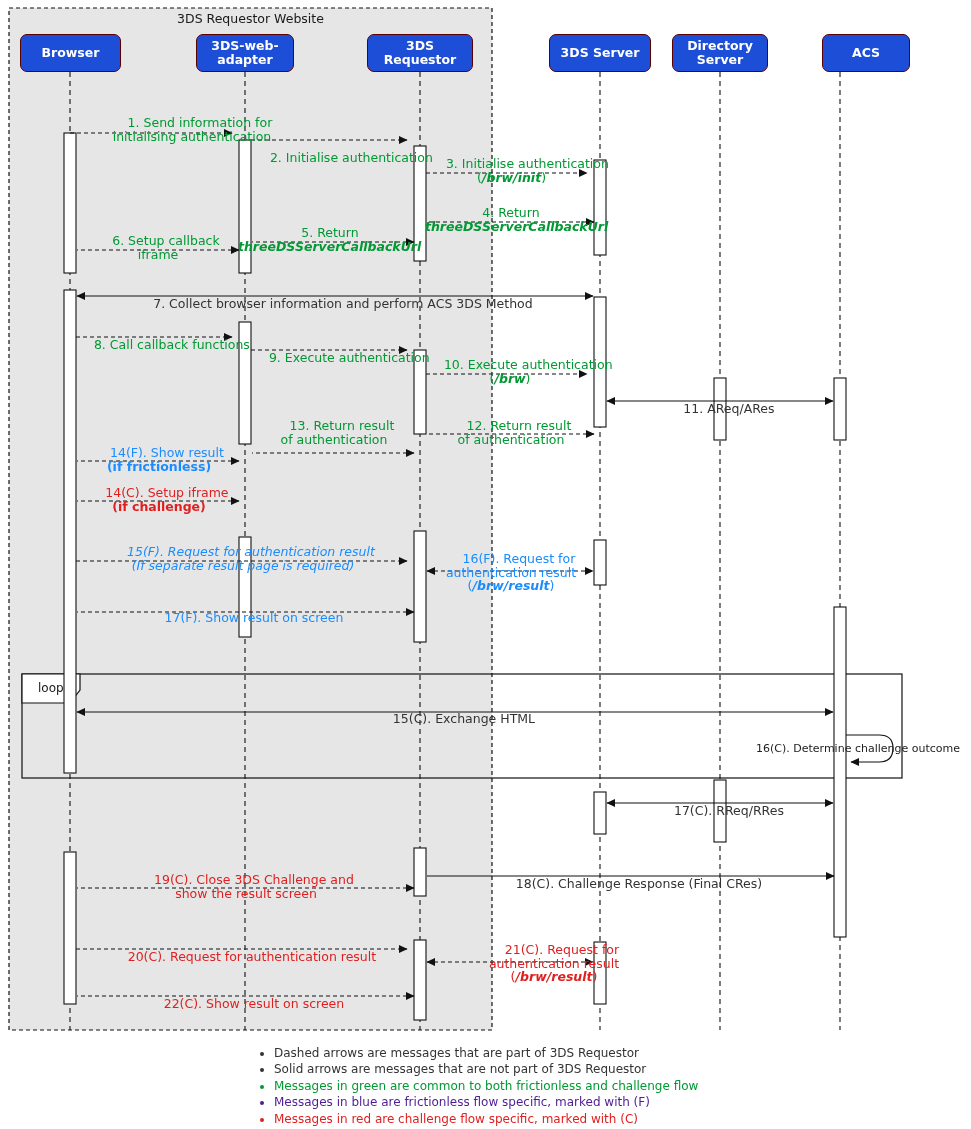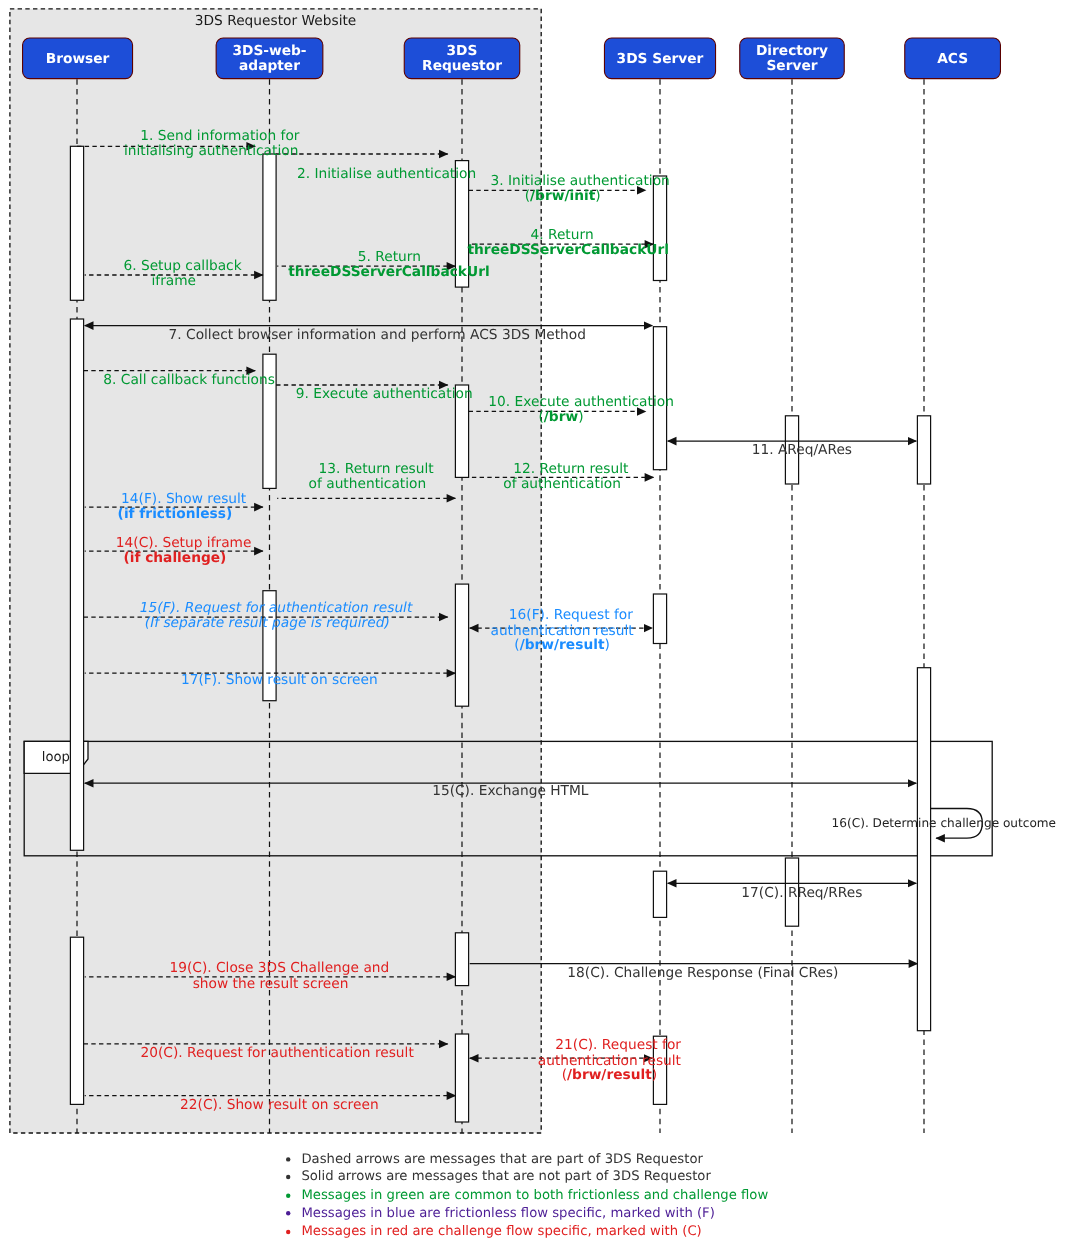--- a/index.html
+++ b/index.html
@@ -9,21 +9,21 @@
   .lbl{position:absolute;text-align:center;line-height:1.12;white-space:pre;}
   .actor-box{position:absolute;background:#1d4ed8;border:1px solid #5a0000;border-radius:7px;
              color:#fff;font-weight:bold;font-size:12.5px;display:flex;align-items:center;
              justify-content:center;text-align:center;line-height:1.1;box-sizing:border-box;}
   .grp-title{position:absolute;font-size:12.5px;color:#1a1a1a;text-align:center;}
   .msg{position:absolute;font-size:12.5px;}
   .msg.green{color:#009933;}
   .msg.blue{color:#1a8cff;}
   .msg.red{color:#e02020;}
   .msg.black{color:#333333;}
-  .msg b{font-weight:bold;}
+  .msg b{font-style:italic;font-weight:bold;}
   .msg .ln2{display:block;}
   .loop-label{position:absolute;font-size:12px;color:#1a1a1a;}
   .legend{position:absolute;left:258px;top:1045px;width:700px;font-size:12px;color:#333;}
   .legend ul{margin:0;padding-left:16px;list-style:disc;}
   .legend li{line-height:16.4px;}
   .legend li.green{color:#009933;}
   .legend li.blue{color:#4c1d95;}
   .legend li.red{color:#e02020;}
   .legend li.black{color:#333333;}
   .selfmsg{position:absolute;font-size:11px;color:#222;white-space:nowrap;}
@@ -176,21 +176,21 @@
   </div>
 
   <div class="msg green lbl" style="left:430px;top:143px;width:163px;">
     <span>3. Initialise authentication</span><span class="ln2">(<b>/brw/init</b>)</span>
   </div>
 
   <div class="msg green lbl" style="left:425px;top:192px;width:156px;">
     <span>4. Return</span><span class="ln2"><b>threeDSServerCallbackUrl</b></span>
   </div>
 
-  <div class="msg green lbl" style="left:262px;top:212px;width:168px;">
+  <div class="msg green lbl" style="left:238px;top:212px;width:168px;">
     <span>5. Return</span><span class="ln2"><b>threeDSServerCallbackUrl</b></span>
   </div>
 
   <div class="msg green lbl" style="left:76px;top:220px;width:164px;">
     <span>6. Setup callback</span><span class="ln2">iframe</span>
   </div>
 
   <div class="msg black lbl" style="left:78px;top:283px;width:514px;">
     <span>7. Collect browser information and perform ACS 3DS Method</span>
   </div>

